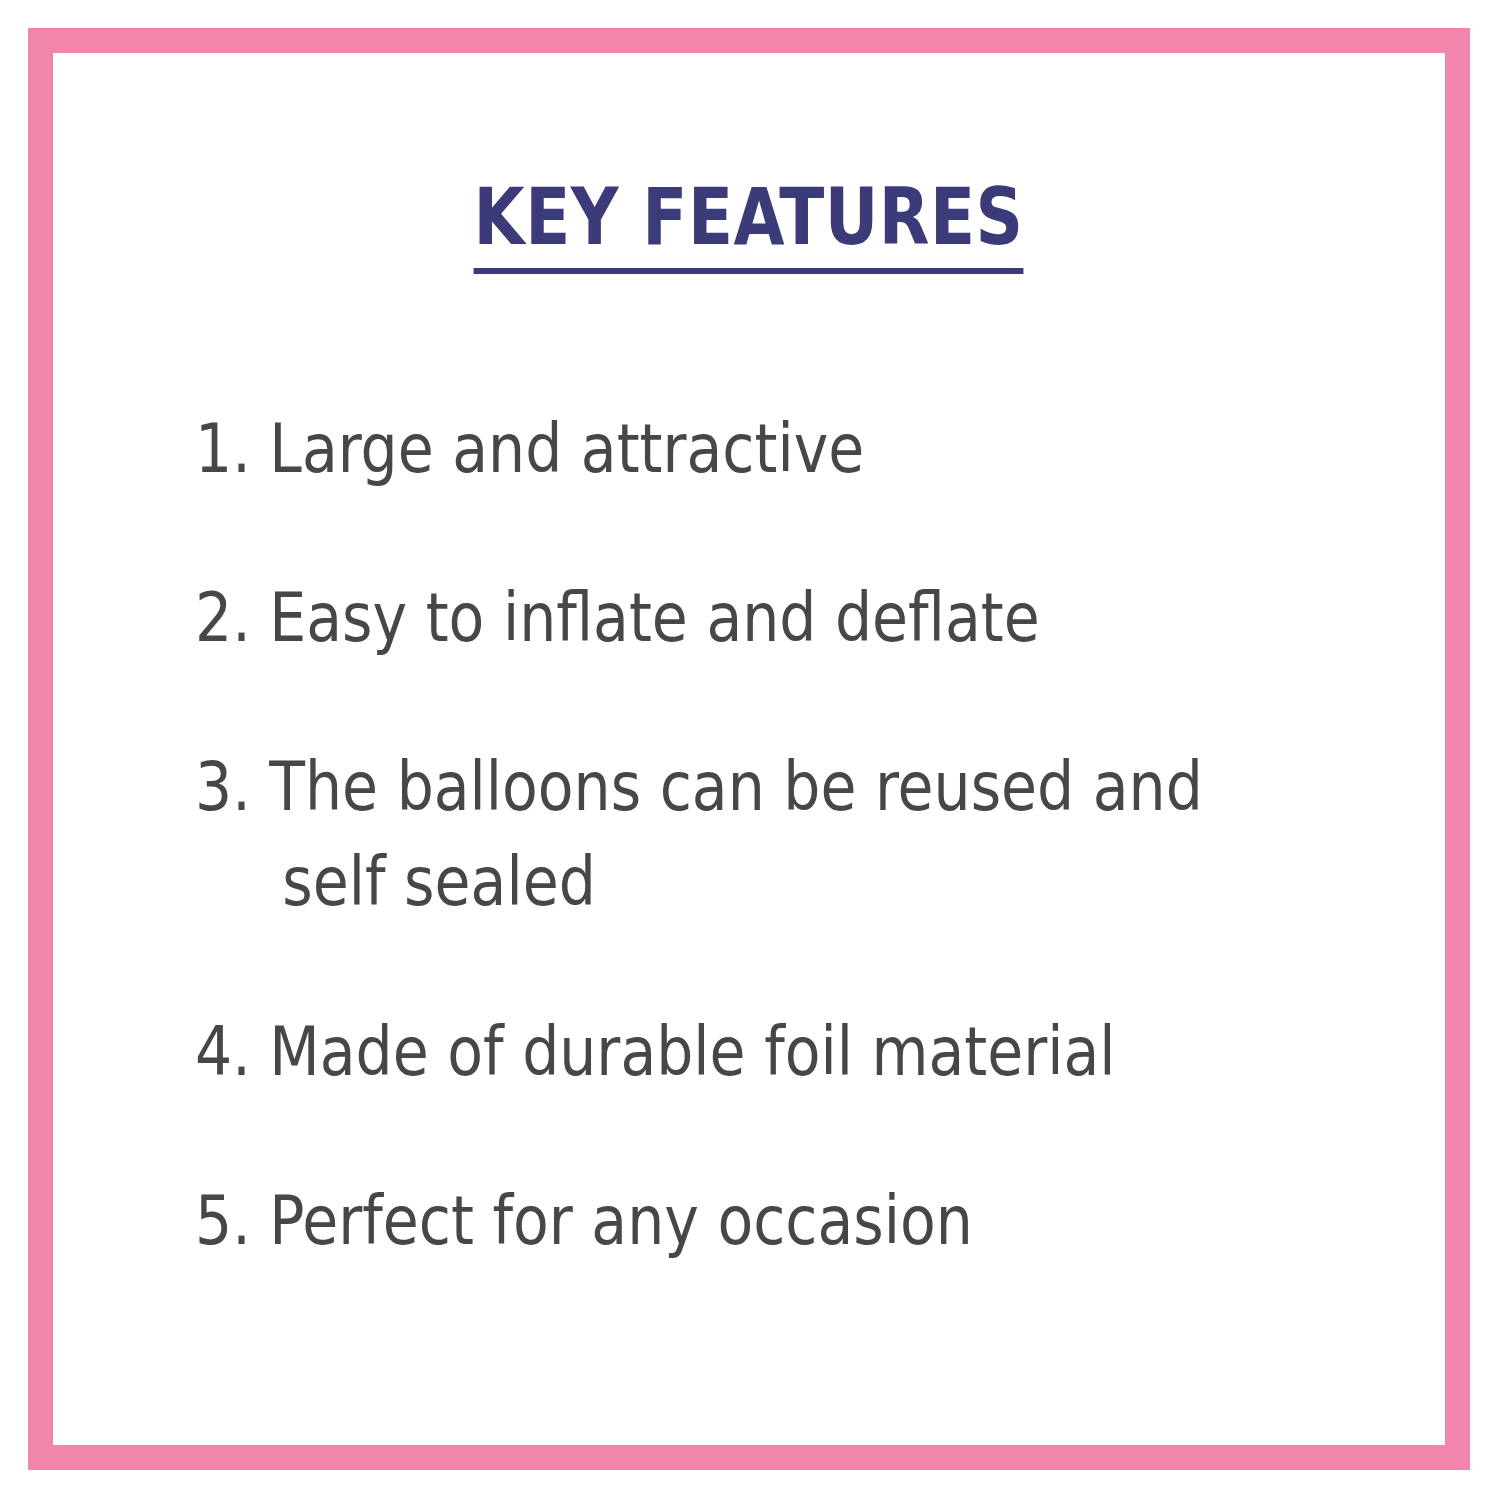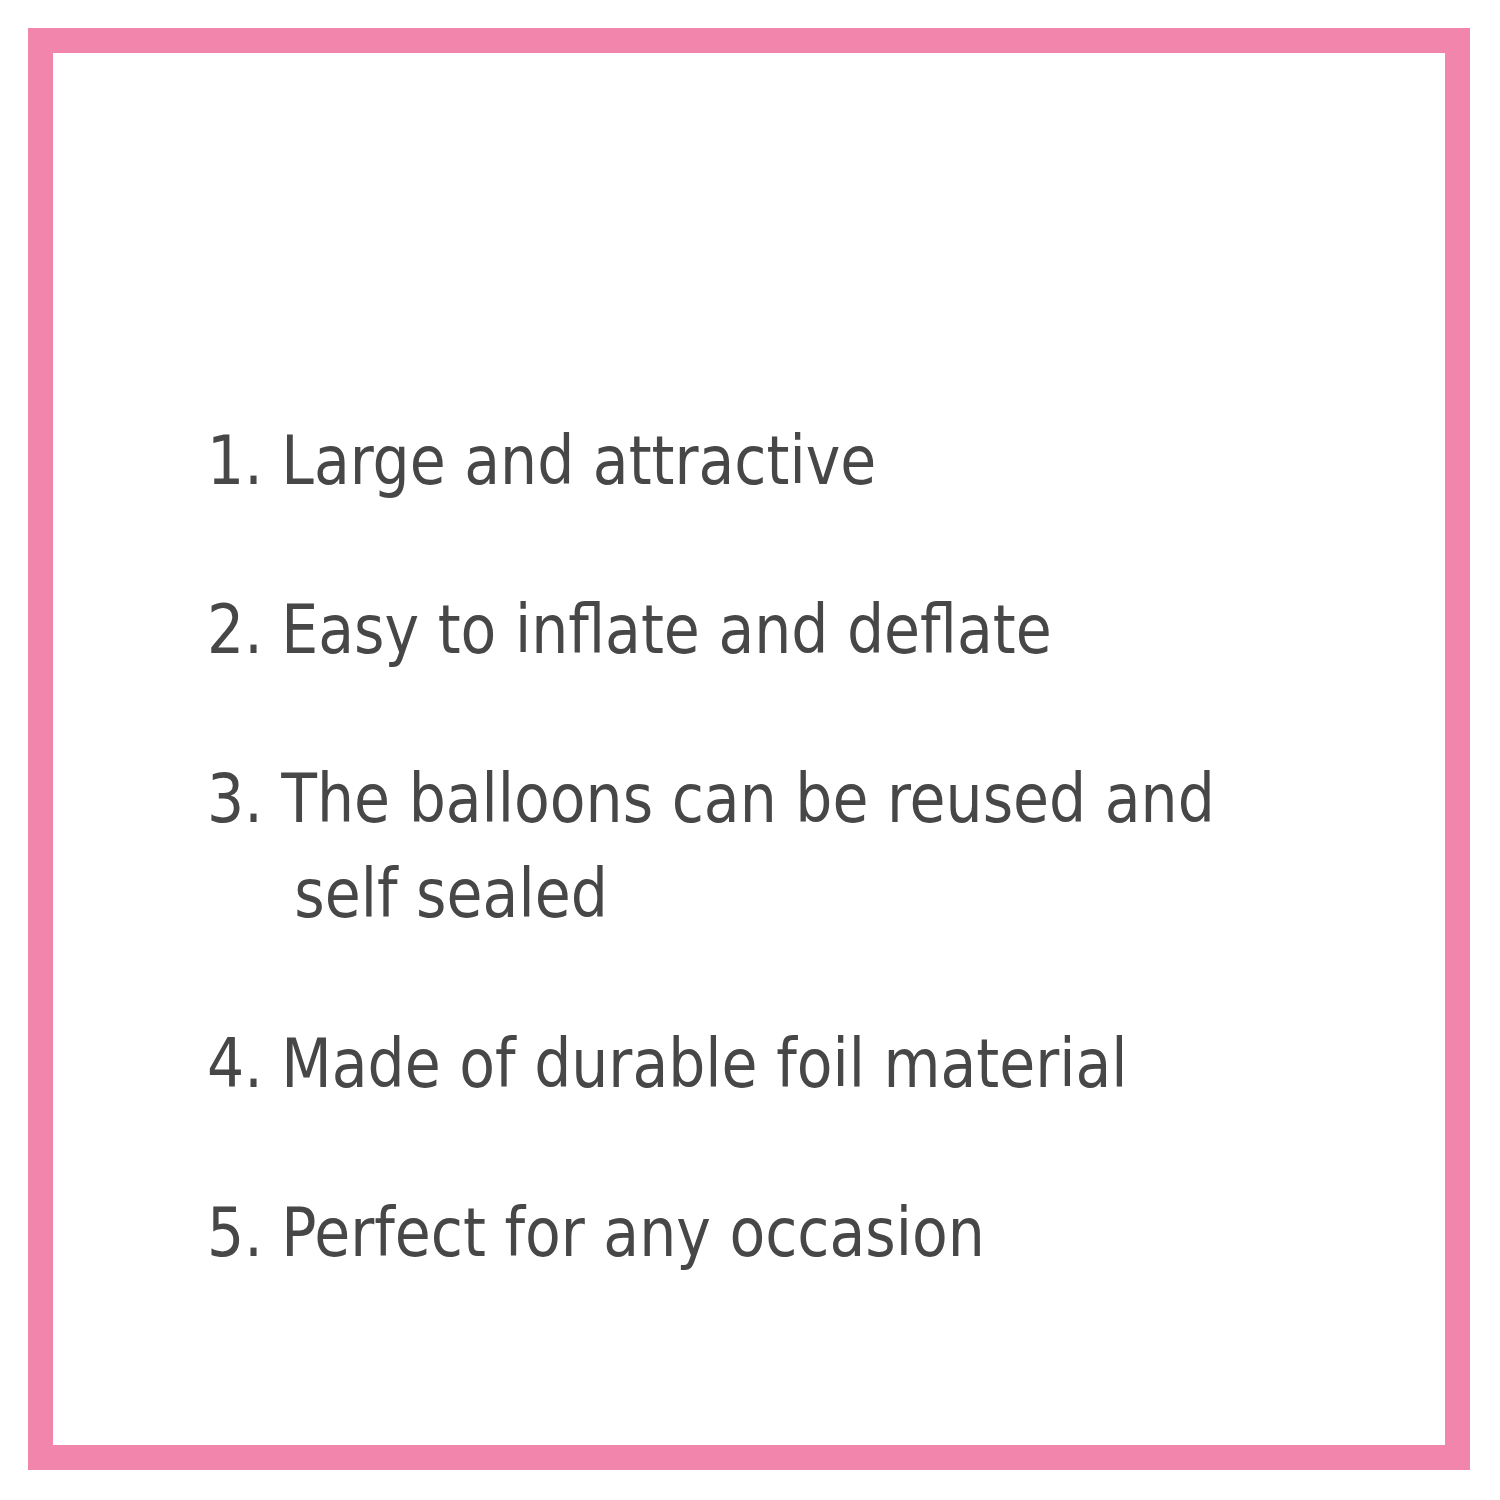--- a/index.html
+++ b/index.html
@@ -63,21 +63,21 @@
     transform-origin: center;
     white-space: nowrap;
   }
 
   
   .features {
     position: absolute;
     left: 138px;
     top: 345px;
     width: 1230px;
-    margin: 16px;
+    margin: 4px;
     padding: 0;
     list-style: none;
   }
 
   .feature-item {
     color: #474747;
     font-family: "DejaVu Sans Condensed", "Liberation Sans Narrow", "Liberation Sans", sans-serif;
     font-size: 67px;
     line-height: 1.42;
     font-weight: 400;
@@ -104,20 +104,23 @@
 </style>
 </head>
 <body>
 
 <div id="page">
 
   <div class="frame"></div>
 
   <div class="content">
 
+    <div class="title-wrap">
+      <span class="title">KEY FEATURES</span>
+    </div>
 
     <ul class="features">
 
       <li class="feature-item">
         <span>1. Large and attractive</span>
       </li>
 
       <li class="feature-item">
         <span>2. Easy to inflate and deflate</span>
       </li>

